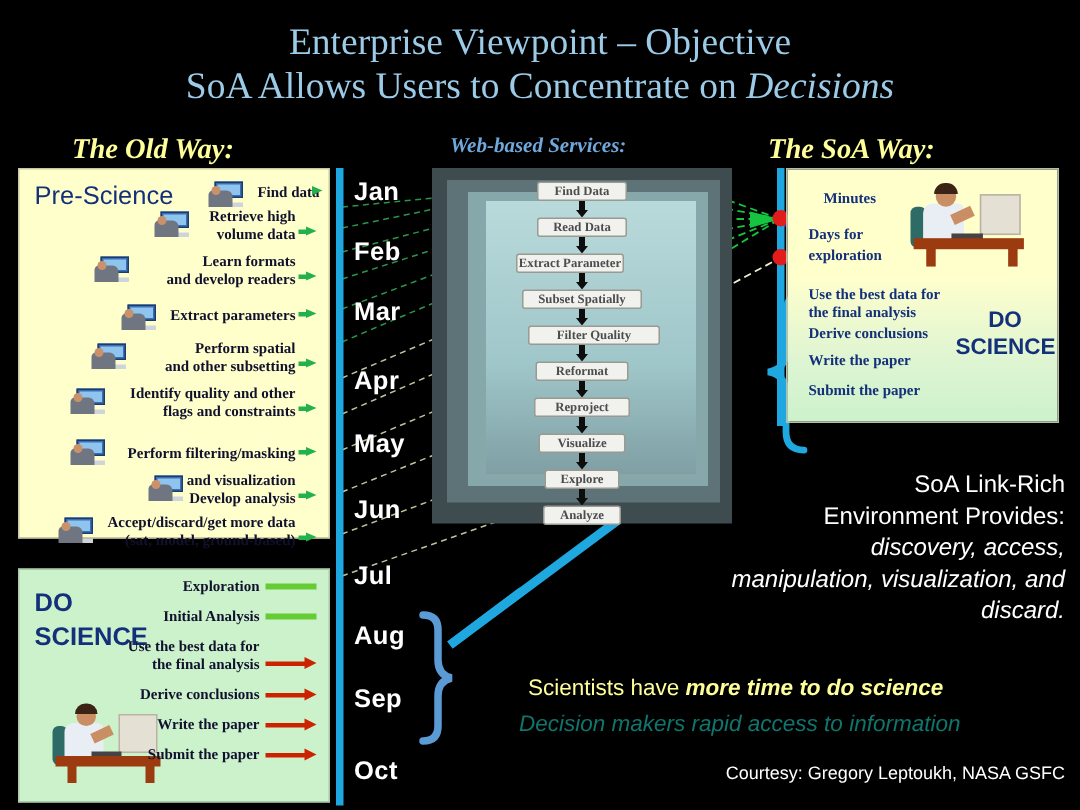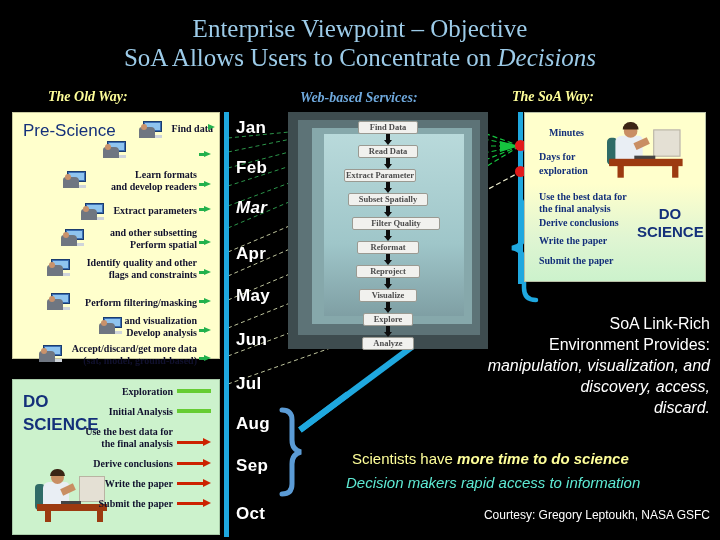--- a/index.html
+++ b/index.html
@@ -6,21 +6,21 @@
   body{width:720px;height:540px;overflow:hidden;position:relative;
        font-family:"Liberation Sans",sans-serif;}
   .stage{position:absolute;left:0;top:0;width:720px;height:540px;background:#000;overflow:hidden;}
 
   
   .title{position:absolute;left:0;top:14px;width:720px;text-align:center;
          font-family:"Liberation Serif",serif;color:#9CCBE8;font-size:25px;line-height:29px;}
   .title .l2 i{font-style:italic;}
 
   
-  .hdr{position:absolute;font-family:"Liberation Serif",serif;font-style:italic;font-weight:bold;font-size:14px;}
+  .hdr{position:absolute;font-family:"Liberation Serif",serif;font-style:italic;font-weight:bold;font-size:19px;}
   #hdr-old{left:48px;top:89px;color:#FFFF99;}
   #hdr-web{left:300px;top:90px;color:#6EA8DC;font-size:14px;}
   #hdr-soa{left:512px;top:89px;color:#FFFF99;}
 
   
   .panel-old{position:absolute;left:12px;top:112px;width:208px;height:247px;
              background:#FFFFCC;border:1px solid #c9c9a0;box-sizing:border-box;}
   .pre-science{position:absolute;left:10px;top:8px;font-size:17px;color:#14307A;font-weight:400;}
   .oldrow{position:absolute;font-family:"Liberation Serif",serif;font-weight:bold;
           font-size:10px;color:#11112e;line-height:11.5px;text-align:right;}
@@ -79,21 +79,21 @@
              border:1px solid #b8bfa6;box-sizing:border-box;}
   .soarow{position:absolute;font-family:"Liberation Serif",serif;font-weight:bold;font-size:10px;
           color:#14307A;line-height:11.5px;}
   .do-sci-r{position:absolute;font-size:15px;font-weight:bold;color:#14307A;line-height:18px;text-align:center;}
 
   
   .linkrich{position:absolute;right:10px;top:313px;width:330px;text-align:right;color:#fff;font-size:16px;line-height:21px;}
   .linkrich .it{font-style:italic;}
   .sci-line{position:absolute;color:#FFFF99;font-size:15px;}
   .sci-line b{font-style:italic;font-weight:bold;}
-  .dec-line{position:absolute;color:#5eead4;font-size:15px;font-style:italic;}
+  .dec-line{position:absolute;color:#0f766e;font-size:15px;font-style:italic;}
   .courtesy{position:absolute;right:10px;top:508px;color:#fff;font-size:12px;}
 
   
   .cyanline{position:absolute;background:#1FA8DF;}
   .reddot{position:absolute;width:11px;height:11px;border-radius:50%;background:#E21B1B;}
   svg.ov{position:absolute;left:0;top:0;width:720px;height:540px;pointer-events:none;}
 </style>
 </head>
 <body>
 
@@ -176,20 +176,22 @@
           <div class="head"></div>
         </div>
         <div class="pcicon" style="left: 90px; top: 28px;">
           <div class="mon"></div>
           <div class="scr"></div>
           <div class="base"></div>
           <div class="body"></div>
           <div class="head"></div>
         </div>
         <div class="oldrow" style="left: 24px; top: 26px; width: 160px;">
+          <div>Retrieve high</div>
+          <div>volume data</div>
         </div>
         <div class="garrow" style="left: 186px; top: 38px; width: 12px;">
           <div class="shaft"></div>
           <div class="head"></div>
         </div>
         <div class="pcicon" style="left: 50px; top: 58px;">
           <div class="mon"></div>
           <div class="scr"></div>
           <div class="base"></div>
           <div class="body"></div>
@@ -218,22 +220,22 @@
           <div class="head"></div>
         </div>
         <div class="pcicon" style="left: 48px; top: 116px;">
           <div class="mon"></div>
           <div class="scr"></div>
           <div class="base"></div>
           <div class="body"></div>
           <div class="head"></div>
         </div>
         <div class="oldrow" style="left: 0px; top: 114px; width: 184px;">
+          <div>Perform spatial</div>
           <div>and other subsetting</div>
-          <div>Perform spatial</div>
         </div>
         <div class="garrow" style="left: 186px; top: 126px; width: 12px;">
           <div class="shaft"></div>
           <div class="head"></div>
         </div>
         <div class="pcicon" style="left: 34px; top: 146px;">
           <div class="mon"></div>
           <div class="scr"></div>
           <div class="base"></div>
           <div class="body"></div>
@@ -348,21 +350,21 @@
         <div class="rarrow" style="left: 164px; top: 119px; width: 34px;">
           <div class="shaft"></div>
           <div class="head"></div>
         </div>
       </div>
   </div>
 
   <div id="months">
       <div class="month" style="top: 118px;">Jan</div>
       <div class="month" style="top: 158px;">Feb</div>
-      <div class="month" style="top: 198px; font-style: italic;">Mar</div>
+      <div class="month" style="top: 198px;">Mar</div>
       <div class="month" style="top: 244px;">Apr</div>
       <div class="month" style="top: 286px;">May</div>
       <div class="month" style="top: 330px;">Jun</div>
       <div class="month" style="top: 374px;">Jul</div>
       <div class="month" style="top: 414px;">Aug</div>
       <div class="month" style="top: 456px;">Sep</div>
       <div class="month" style="top: 504px;">Oct</div>
     </div>
 
   <div class="svc-wrap">
@@ -446,22 +448,22 @@
 
     <div class="do-sci-r" style="left:112px;top:92px;width:66px;">
       <div>DO</div>
       <div>SCIENCE</div>
     </div>
   </div>
 
   <div class="linkrich">
     <div>SoA Link-Rich</div>
     <div>Environment Provides:</div>
+    <div class="it">discovery, access,</div>
     <div class="it">manipulation, visualization, and</div>
-    <div class="it">discovery, access,</div>
     <div class="it">discard.</div>
   </div>
 
   <div class="sci-line" style="left:352px;top:450px;"><span>Scientists have </span><b>more time to do science</b></div>
 
   <div class="dec-line" style="left:346px;top:474px;">Decision makers rapid access to information</div>
 
   <div class="courtesy">Courtesy: Gregory Leptoukh, NASA GSFC</div>
 
 </div>

